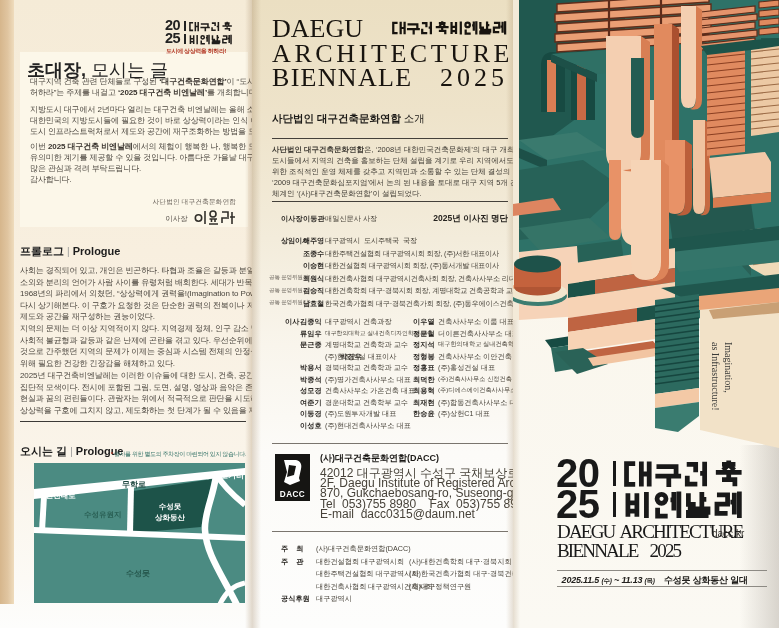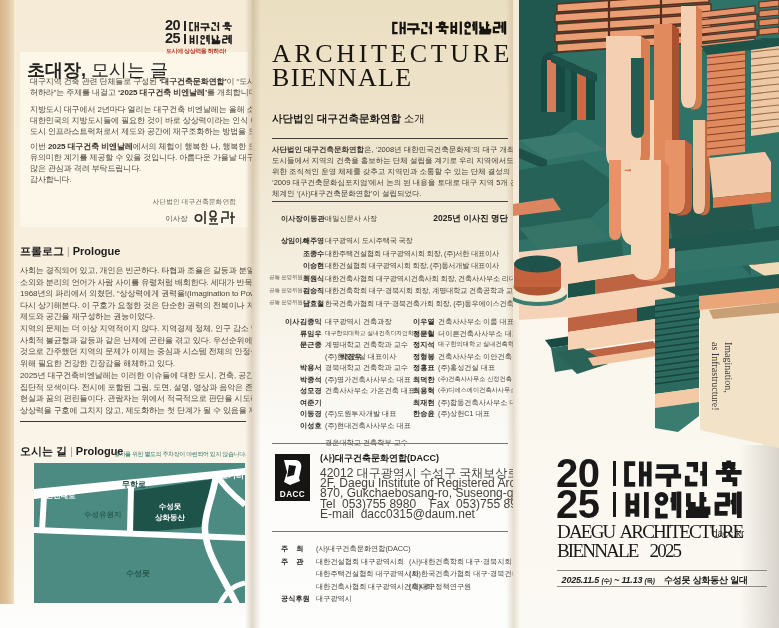--- a/index.html
+++ b/index.html
@@ -142,55 +142,57 @@
 </svg>
 
 </div>
 
 <div class="abs" style="left:0;top:0;width:513px;height:628px;overflow:hidden;">
 
 <div class="abs" style="left:252px;top:0;width:261px;height:628px;background:linear-gradient(180deg,#ebdfc2 0%,#eee3ca 18%,#f3ecdb 38%,#f9f5ec 55%,#fcfbf8 72%,#fdfdfc 100%);"></div>
 
 <div class="abs" style="left:245px;top:0;width:16px;height:628px;background:linear-gradient(90deg,rgba(150,120,82,0) 0%,rgba(150,120,82,0.28) 45%,rgba(150,120,82,0) 100%);"></div>
 
+<div class="abs" style="left:272px;top:13.5px;font-family:'Liberation Serif',serif;font-size:26px;letter-spacing:0px;color:#18140f;">DAEGU</div>
 
 <svg class="abs" style="left:392px;top:21px;" width="115" height="15" viewBox="0 0 115 15">
   <g stroke="#18140f" stroke-width="16" fill="none">
     <use href="#g_dae" transform="scale(0.14)"></use>
     <use href="#g_gu" transform="translate(14.4,0) scale(0.14)"></use>
     <use href="#g_geon" transform="translate(28.8,0) scale(0.14)"></use>
     <use href="#g_chuk" transform="translate(43.2,0) scale(0.14)"></use>
     <use href="#g_bi" transform="translate(57.6,0) scale(0.14)"></use>
     <use href="#g_en" transform="translate(72,0) scale(0.14)"></use>
     <use href="#g_nal" transform="translate(86.4,0) scale(0.14)"></use>
     <use href="#g_re" transform="translate(100.8,0) scale(0.14)"></use>
   </g>
 </svg>
 
 <div class="abs" style="left:272px;top:63px;font-family:'Liberation Serif',serif;font-size:26px;letter-spacing:1.3px;color:#18140f;">BIENNALE</div>
 
 <div class="abs" style="left:272px;top:39px;font-family:'Liberation Serif',serif;font-size:26px;letter-spacing:3.6px;color:#18140f;">ARCHITECTURE</div>
 
+<div class="abs" style="left:440px;top:63px;font-family:'Liberation Serif',serif;font-size:26px;letter-spacing:4px;color:#18140f;">2025</div>
 
 <div class="abs nw" style="left:272px;top:112px;font-size:10.5px;color:#1d1b18;"><b>사단법인 대구건축문화연합</b> 소개</div>
 
 <div class="rule" style="left:272px;top:138px;width:236px;background:#44403a;"></div>
 
 <div class="abs mbody" style="left:272px;top:144px;"><b>사단법인 대구건축문화연합</b>은, ‘2008년 대한민국건축문화제’의 대구 개최와 전국의 광역시급<br>도시들에서 지역의 건축을 홍보하는 단체 설립을 계기로 우리 지역에서도 대구 건축 문화의 발전을<br>위한 조직적인 운영 체제를 갖추고 지역민과 소통할 수 있는 단체 결성의 필요성을 가지게 되어,<br>‘2009 대구건축문화심포지엄’에서 논의 된 내용을 토대로 대구 지역 5개 건축 관련 단체 간 협력<br>체계인 ‘(사)대구건축문화연합’이 설립되었다.</div>
 
 <div class="rule" style="left:272px;top:201px;width:236px;background:#44403a;"></div>
 
 <div class="abs nw" style="left:370px;top:213px;width:138px;text-align:right;font-weight:bold;font-size:8.5px;color:#26231f;">2025년 이사진 명단</div>
 
 <div class="abs nw" style="left:281px;top:214px;font-size:7.2px;color:#474239;"><b style="color:#2c2925;">이사장</b><span class="abs" style="left:22px;"><b style="color:#2c2925;">이동관</b></span><span class="abs" style="left:44px;">매일신문사 사장</span></div>
 
 <div class="abs" style="left:281px;top:236px;font-size:7.2px;color:#474239;letter-spacing:-0.2px;">
   <div class="nw abs" style="left:0;top:0;"><b style="color:#2c2925;">상임이사</b></div>
   <div class="nw abs" style="left:22px;top:0;"><b style="color:#2c2925;">허주영</b></div>
-      <div class="nw abs" style="left:44px;top:0;">대구광역시 도시주택국 국장</div>
+      <div class="nw abs" style="left:44px;top:0;font-family:Liberation Mono, monospace;">대구광역시 도시주택국 국장</div>
   <div class="nw abs" style="left:22px;top:12.5px;"><b style="color:#2c2925;">조종수</b></div>
       <div class="nw abs" style="left:44px;top:12.5px;">대한주택건설협회 대구광역시회 회장, (주)서한 대표이사</div>
   <div class="nw abs" style="left:22px;top:25px;"><b style="color:#2c2925;">이승현</b></div>
       <div class="nw abs" style="left:44px;top:25px;">대한건설협회 대구광역시회 회장, (주)동서개발 대표이사</div>
   <div class="nw abs" style="left:-12px;top:38px;font-size:5.6px;color:#6a645c;">공동 운영위원장/</div>
   <div class="nw abs" style="left:22px;top:37.5px;"><b style="color:#2c2925;">최원식</b></div>
       <div class="nw abs" style="left:44px;top:37.5px;">대한건축사협회 대구광역시건축사회 회장, 건축사사무소 리더 대표</div>
   <div class="nw abs" style="left:-12px;top:50.5px;font-size:5.6px;color:#6a645c;">공동 운영위원장/</div>
   <div class="nw abs" style="left:22px;top:50px;"><b style="color:#2c2925;">김승직</b></div>
       <div class="nw abs" style="left:44px;top:50px;">대한건축학회 대구·경북지회 회장, 계명대학교 건축공학과 교수</div>
@@ -209,21 +211,21 @@
       <div class="nw abs" style="left:40px;top:23px;">계명대학교 건축학과 교수</div>
   <div class="nw abs" style="left:15px;top:34.5px;margin-left:40px;"><b style="color:#2c2925;">박경우</b></div>
       <div class="nw abs" style="left:40px;top:34.5px;">(주)현장건설 대표이사</div>
   <div class="nw abs" style="left:15px;top:46px;"><b style="color:#2c2925;">박용서</b></div>
       <div class="nw abs" style="left:40px;top:46px;">경북대학교 건축학과 교수</div>
   <div class="nw abs" style="left:15px;top:57.5px;"><b style="color:#2c2925;">박종석</b></div>
       <div class="nw abs" style="left:40px;top:57.5px;">(주)명가건축사사무소 대표</div>
   <div class="nw abs" style="left:15px;top:69px;"><b style="color:#2c2925;">성모경</b></div>
       <div class="nw abs" style="left:40px;top:69px;">건축사사무소 가온건축 대표</div>
   <div class="nw abs" style="left:15px;top:80.5px;"><b style="color:#2c2925;">여준기</b></div>
-      <div class="nw abs" style="left:40px;top:80.5px;margin-top:40px;">경운대학교 건축학부 교수</div>
+      <div class="nw abs" style="left:40px;top:80.5px;">경운대학교 건축학부 교수</div>
   <div class="nw abs" style="left:15px;top:92px;"><b style="color:#2c2925;">이동경</b></div>
       <div class="nw abs" style="left:40px;top:92px;">(주)도원투자개발 대표</div>
   <div class="nw abs" style="left:15px;top:103.5px;"><b style="color:#2c2925;">이성호</b></div>
       <div class="nw abs" style="left:40px;top:103.5px;">(주)현대건축사사무소 대표</div>
 </div>
 
 <div class="abs" style="left:413px;top:317px;font-size:7.2px;color:#474239;">
   <div class="nw abs" style="left:0;top:0;"><b style="color:#2c2925;">이우열</b></div>
       <div class="nw abs" style="left:25px;top:0;">건축사사무소 이룸 대표</div>
   <div class="nw abs" style="left:0;top:11.5px;"><b style="color:#2c2925;">정문철</b></div>

